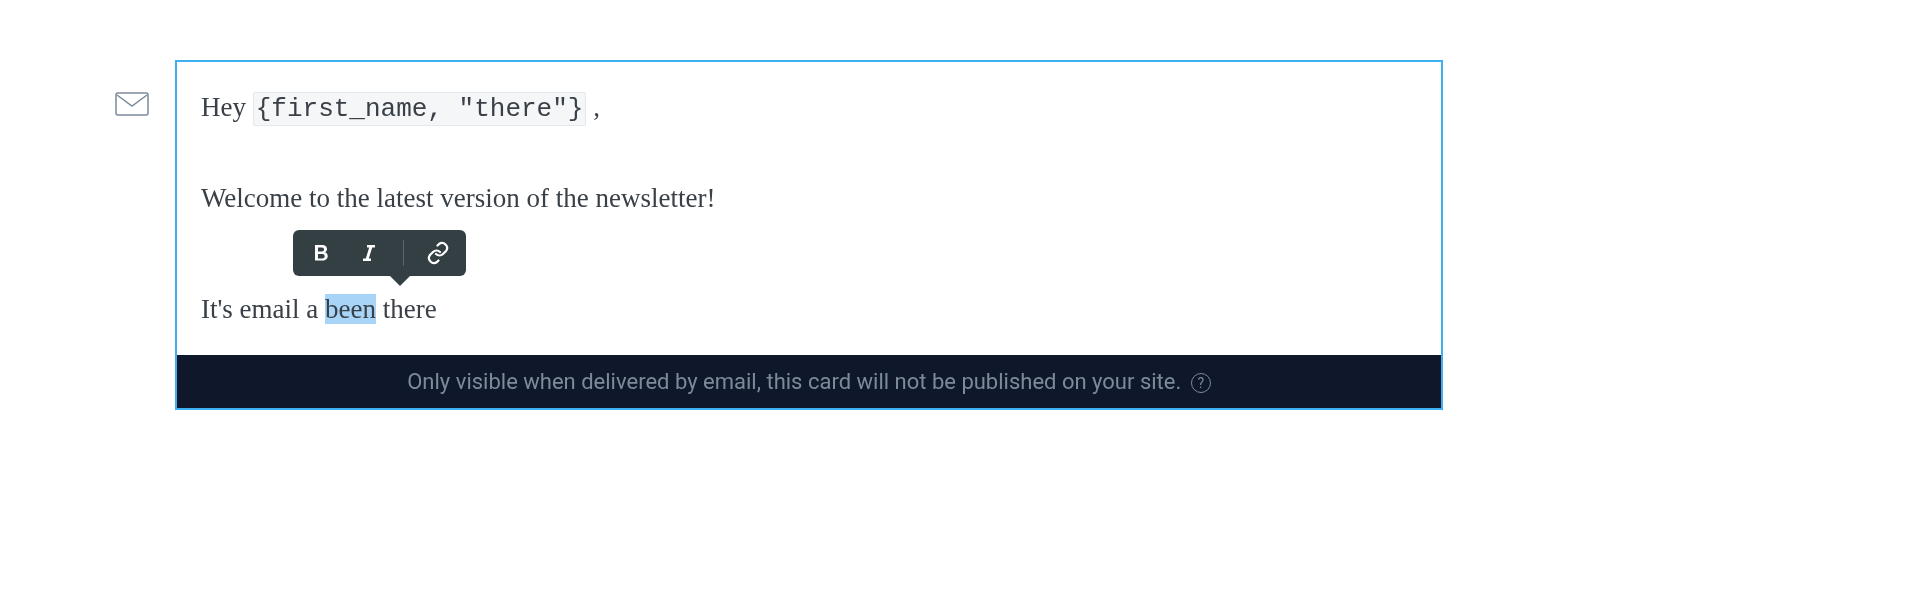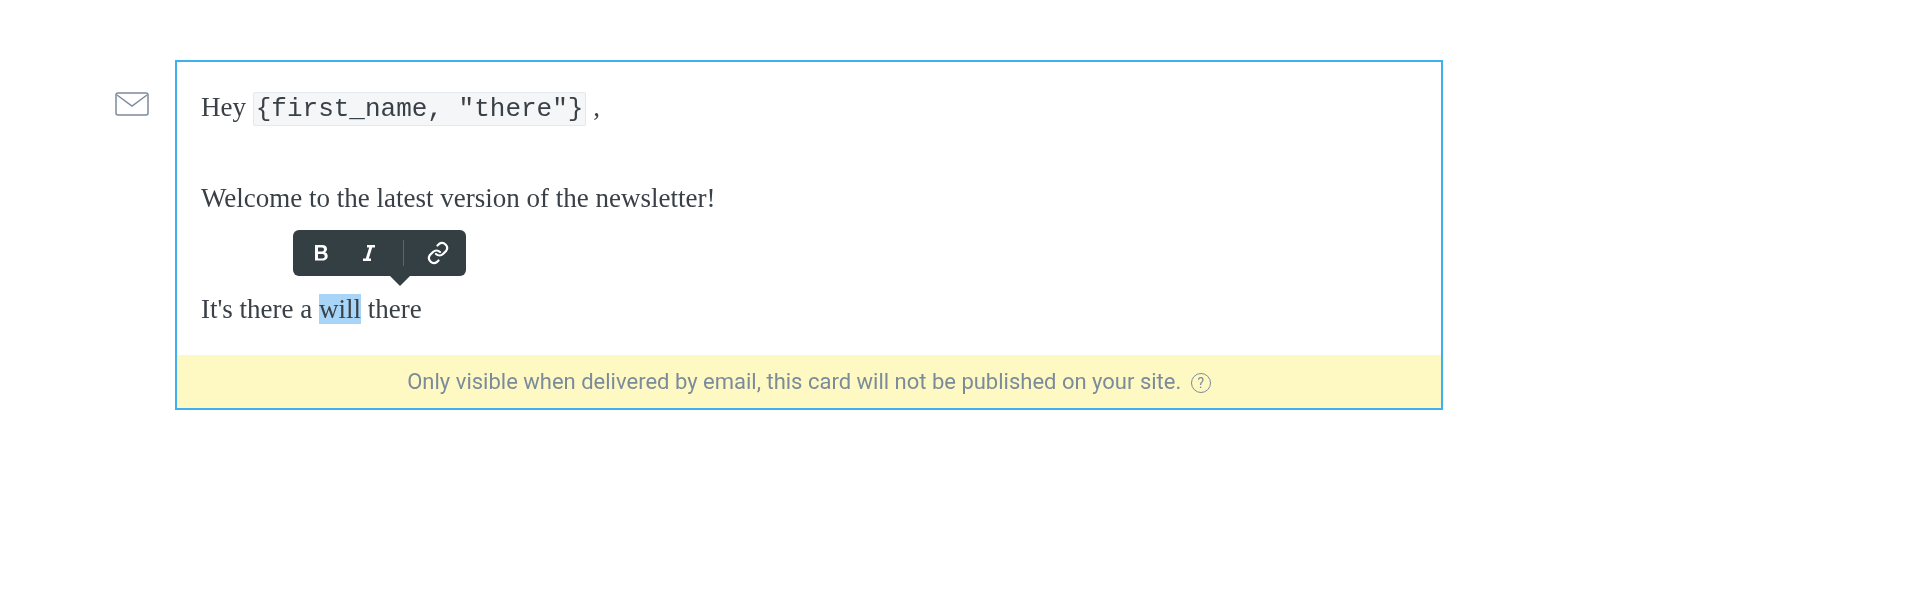--- a/index.html
+++ b/index.html
@@ -60,21 +60,21 @@
     }
     .line-3 {
       color: #394047;
       position: relative;
     }
     .highlighted-word {
       background: #a8d5f7;
       padding: 0;
     }
     .footer-notice {
-      background: #fef9c3;
+      background: #0f172a;
       padding: 14px 20px;
       text-align: center;
       font-family: -apple-system, BlinkMacSystemFont, 'Segoe UI', Roboto, sans-serif;
       font-size: 22px;
       color: #7c8b9a;
     }
     .help-icon {
       display: inline-block;
       width: 20px;
       height: 20px;
@@ -140,21 +140,21 @@
 </div>
 
 <div class="container">
   <div class="email-card">
     <div class="email-content">
       <div class="line-1">
         <span class="greeting-text">Hey </span><span class="placeholder-tag">{first_name, "there"}</span><span class="greeting-text"> ,</span>
       </div>
       <div class="line-2">Welcome to the latest version of the newsletter!</div>
       <div class="line-3">
-        <span>It's there a </span><span class="highlighted-word">will</span><span> there</span>
+        <span>It's email a </span><span class="highlighted-word">been</span><span> there</span>
       </div>
 
       <div class="formatting-toolbar">
         <button class="toolbar-btn" title="Bold">
           <svg viewBox="0 0 24 24">
             <path fill="#ffffff" d="M6 4h7.5c2.5 0 4.5 1.5 4.5 4 0 1.5-.8 2.7-2 3.3 1.5.5 2.7 1.9 2.7 3.7 0 2.8-2.2 4.5-5 4.5H6V4zm3 2.5v4h4c1.2 0 2-.8 2-2s-.8-2-2-2H9zm0 6.5v4.5h4.5c1.3 0 2.2-.9 2.2-2.2 0-1.3-.9-2.3-2.2-2.3H9z"></path>
           </svg>
         </button>
         <button class="toolbar-btn" title="Italic">
           <svg viewBox="0 0 24 24">

